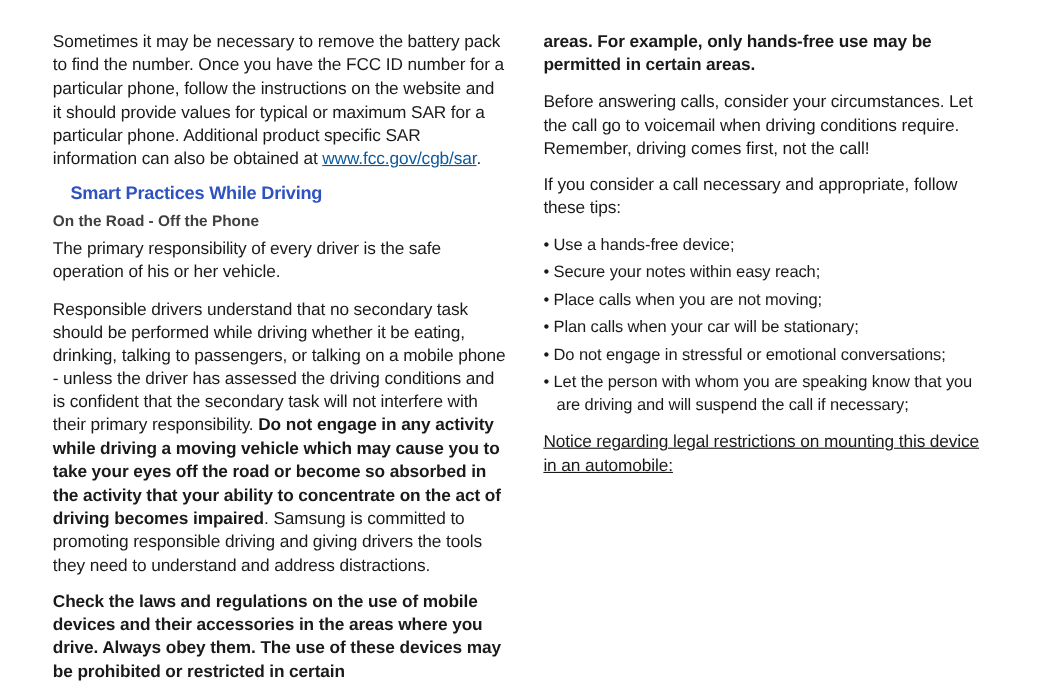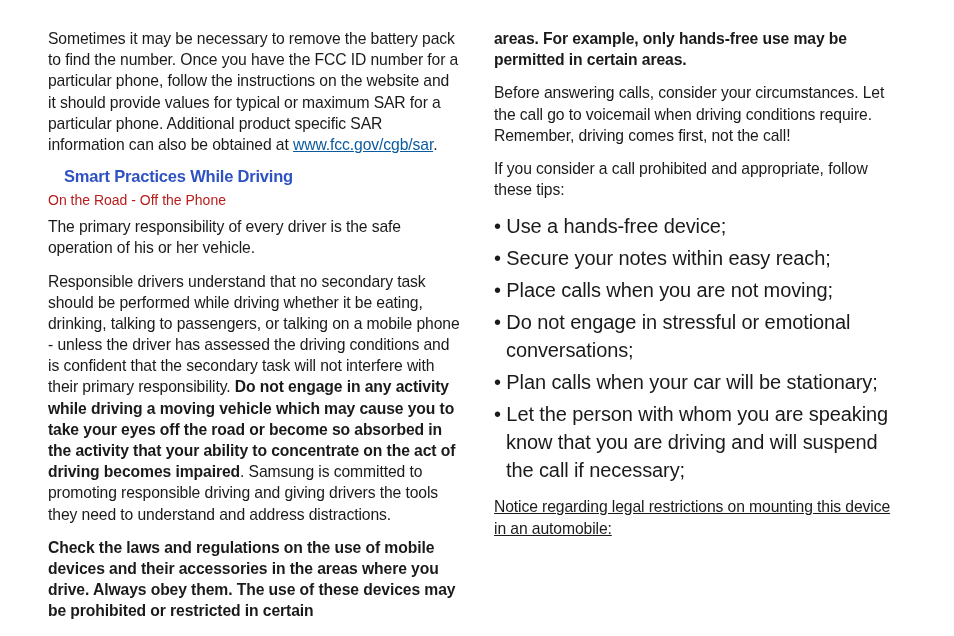--- a/index.html
+++ b/index.html
@@ -39,32 +39,32 @@
     text-decoration: underline;
   }
   .h-blue {
     color: #2e52c1;
     font-weight: 700;
     font-size: 16.5px;
     margin: 4px 0 6px 16px;
     letter-spacing: -0.2px;
   }
   .h-sub {
-    color: #b91c1c;
-    font-weight: 400;
+    color: #404040;
+    font-weight: 700;
     font-size: 14px;
     margin: 0 0 8px 0;
   }
   ul.bullets {
     margin: 0 0 12px 0;
     padding: 0 0 0 0;
     list-style: none;
   }
   ul.bullets li {
-    font-size: 20px;
+    font-size: 15px;
     line-height: 1.4;
     letter-spacing: -0.1px;
     margin: 0 0 4px 0;
     padding-left: 12px;
     text-indent: -12px;
   }
   ul.bullets li::before {
     content: "• ";
   }
   .underline {
@@ -104,28 +104,28 @@
       </p>
     </div>
 
     <div class="col">
       <p>
         <strong>areas. For example, only hands-free use may be permitted in certain areas.</strong>
       </p>
 
       <p>Before answering calls, consider your circumstances. Let the call go to voicemail when driving conditions require. Remember, driving comes first, not the call!</p>
 
-      <p>If you consider a call prohibited and appropriate, follow these tips:</p>
+      <p>If you consider a call necessary and appropriate, follow these tips:</p>
 
       <ul class="bullets">
         <li>Use a hands-free device;</li>
         <li>Secure your notes within easy reach;</li>
         <li>Place calls when you are not moving;</li>
+        <li>Plan calls when your car will be stationary;</li>
         <li>Do not engage in stressful or emotional conversations;</li>
-        <li>Plan calls when your car will be stationary;</li>
         <li>Let the person with whom you are speaking know that you are driving and will suspend the call if necessary;</li>
       </ul>
 
       <p>
         <span class="underline">Notice regarding legal restrictions on mounting this device in an automobile:</span>
       </p>
     </div>
 
   </div>
 

